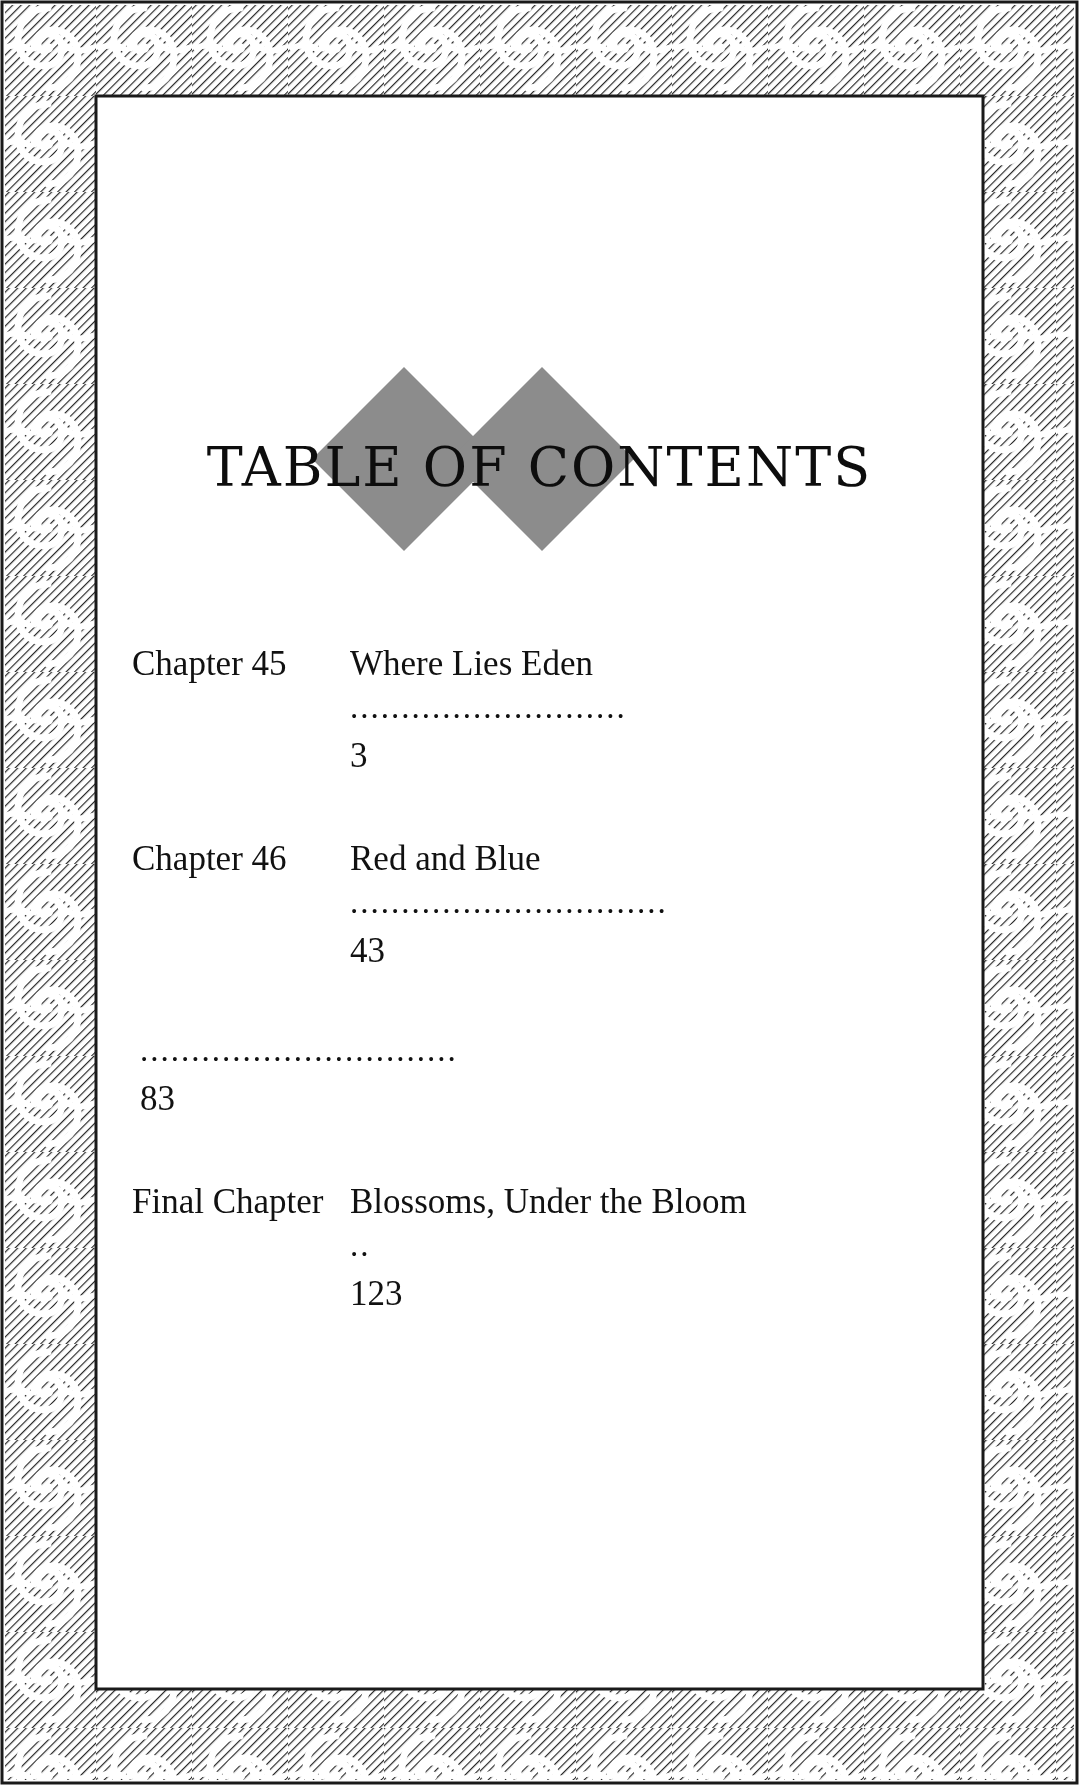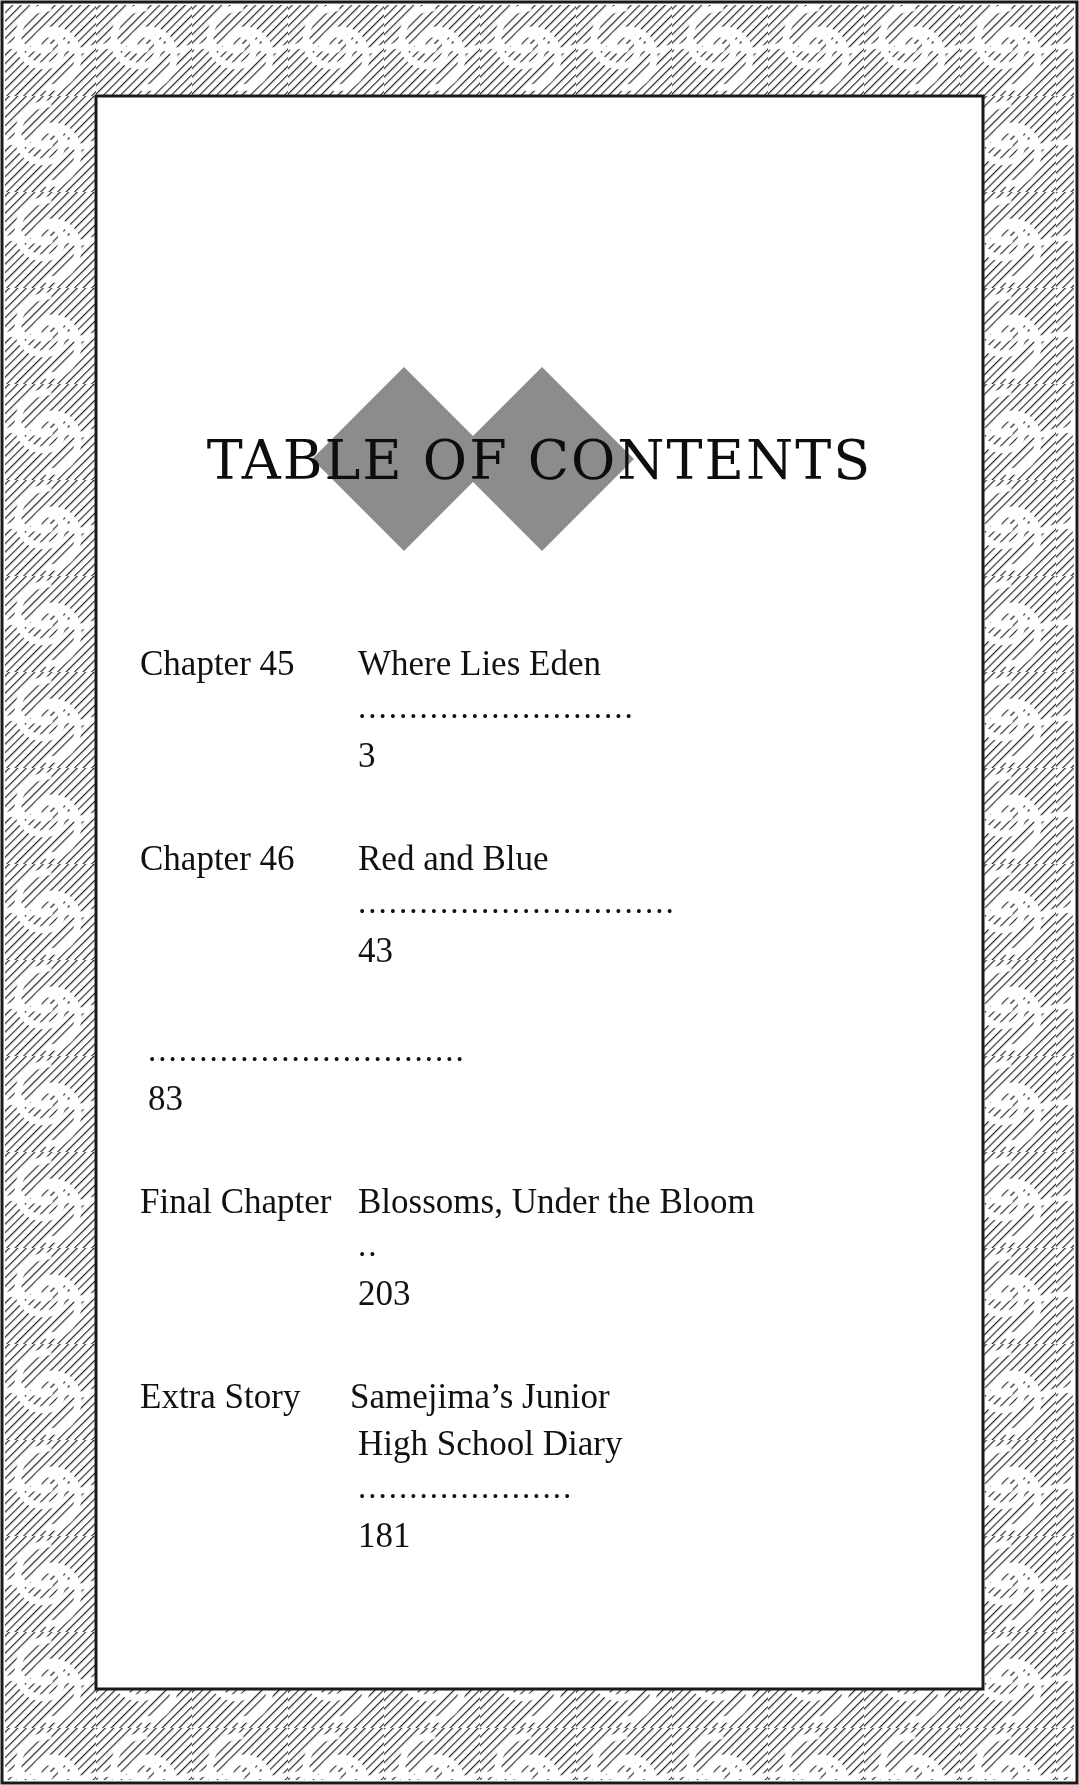--- a/index.html
+++ b/index.html
@@ -46,38 +46,38 @@
     height: 130px;
     transform: rotate(45deg);
     top: 26px;
   }
   .diamond.left  { left: 339px; }
   .diamond.right { left: 477px; }
 
   .toc-title {
     position: absolute;
     left: 0;
-    top: 0;
+    top: 7px;
     width: 1079px;
     text-align: center;
     line-height: 185px;
     font-family: "DejaVu Serif", serif;
     font-size: 54px;
     letter-spacing: 2px;
     color: #0d0d0d;
     font-weight: 400;
     font-variant: small-caps;
     text-transform: uppercase;
     white-space: nowrap;
   }
 
   
   .contents {
     position: absolute;
-    left: 140px;
+    left: 132px;
     top: 640px;
     width: 790px;
   }
 
   .entry {
     display: flex;
     align-items: flex-start;
     margin-bottom: 56px;
   }
 
@@ -204,33 +204,20 @@
         </div>
       </div>
     </div>
 
     <div class="entry">
       <div class="entry-label">Final Chapter</div>
       <div class="entry-body">
         <div class="entry-line">
           <span class="entry-title">Blossoms, Under the Bloom</span>
           <span class="dots">..</span>
-          <span class="page-num">203</span>
-        </div>
-      </div>
-    </div>
-
-    <div class="entry">
-      <div class="entry-label">Extra Story</div>
-      <div class="entry-body">
-        <div class="entry-line nodots">
-          <span class="entry-title">Samejima’s Junior</span>
-        </div>
-        <div class="entry-line">
-          <span class="entry-title">High School Diary</span>
-          <span class="dots">.....................</span>
-          <span class="page-num">181</span>
-        </div>
-      </div>
-    </div>
+          <span class="page-num">123</span>
+        </div>
+      </div>
+    </div>
+
 
   </div>
 </div>
 
 </body></html>

